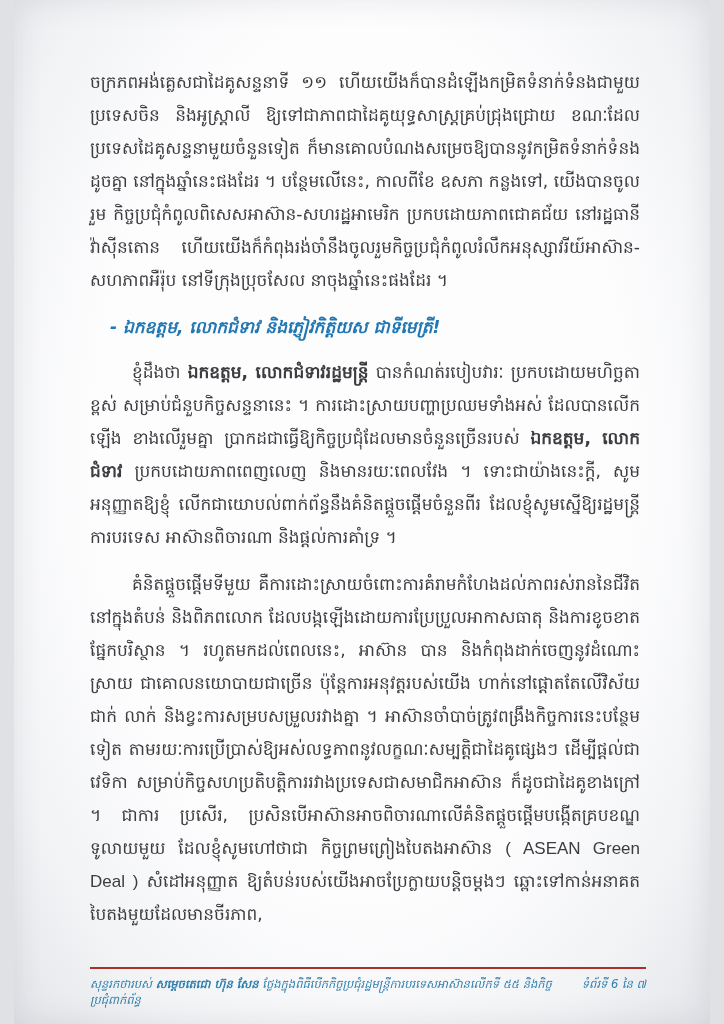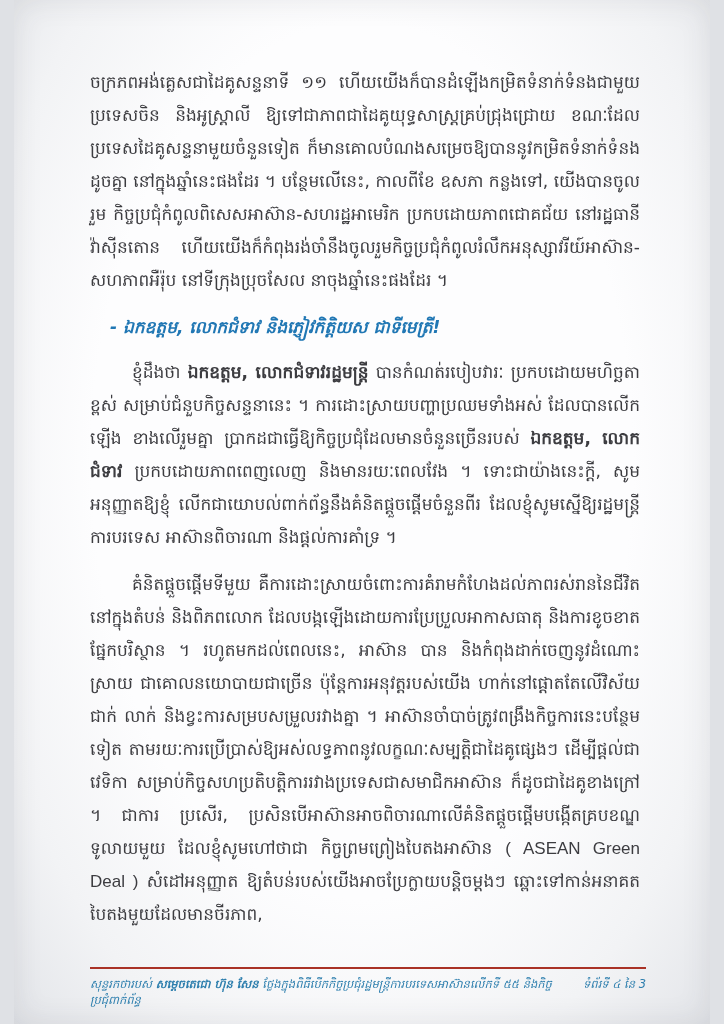--- a/index.html
+++ b/index.html
@@ -75,17 +75,17 @@
       <p class="paragraph"><span>ចក្រភពអង់គ្លេសជាដៃគូសន្ទនាទី ១១ ហើយយើងក៏បានដំឡើងកម្រិតទំនាក់ទំនងជាមួយ ប្រទេសចិន និងអូស្ត្រាលី ឱ្យទៅជាភាពជាដៃគូយុទ្ធសាស្ត្រគ្រប់ជ្រុងជ្រោយ ខណៈដែល ប្រទេសដៃគូសន្ទនាមួយចំនួនទៀត ក៏មានគោលបំណងសម្រេចឱ្យបាននូវកម្រិតទំនាក់ទំនង ដូចគ្នា នៅក្នុងឆ្នាំនេះផងដែរ ។ បន្ថែមលើនេះ, កាលពីខែ ឧសភា កន្លងទៅ, យើងបានចូលរួម កិច្ចប្រជុំកំពូលពិសេសអាស៊ាន-សហរដ្ឋអាមេរិក ប្រកបដោយភាពជោគជ័យ នៅរដ្ឋធានី វ៉ាស៊ីនតោន ហើយយើងក៏កំពុងរង់ចាំនឹងចូលរួមកិច្ចប្រជុំកំពូលរំលឹកអនុស្សាវរីយ៍អាស៊ាន-សហភាពអឺរ៉ុប នៅទីក្រុងប្រុចសែល នាចុងឆ្នាំនេះផងដែរ ។</span></p>
       <p class="heading" style="color: rgb(32, 119, 180);"><span class="bold">-  ឯកឧត្តម, លោកជំទាវ និងភ្ញៀវកិត្តិយស ជាទីមេត្រី!</span></p>
       <p class="paragraph indented"><span>ខ្ញុំដឹងថា </span><span class="bold">ឯកឧត្តម, លោកជំទាវរដ្ឋមន្ត្រី</span><span> បានកំណត់របៀបវារៈ ប្រកបដោយមហិច្ឆតាខ្ពស់ សម្រាប់ជំនួបកិច្ចសន្ទនានេះ ។ ការដោះស្រាយបញ្ហាប្រឈមទាំងអស់ ដែលបានលើកឡើង ខាងលើរួមគ្នា ប្រាកដជាធ្វើឱ្យកិច្ចប្រជុំដែលមានចំនួនច្រើនរបស់ </span><span class="bold">ឯកឧត្តម, លោកជំទាវ</span><span> ប្រកបដោយភាពពេញលេញ និងមានរយៈពេលវែង ។ ទោះជាយ៉ាងនេះក្តី, សូមអនុញ្ញាតឱ្យខ្ញុំ លើកជាយោបល់ពាក់ព័ន្ធនឹងគំនិតផ្តួចផ្តើមចំនួនពីរ ដែលខ្ញុំសូមស្នើឱ្យរដ្ឋមន្ត្រីការបរទេស អាស៊ានពិចារណា និងផ្តល់ការគាំទ្រ ។</span></p>
       <p class="paragraph indented"><span>គំនិតផ្តួចផ្តើមទីមួយ គឺការដោះស្រាយចំពោះការគំរាមកំហែងដល់ភាពរស់រាននៃជីវិត នៅក្នុងតំបន់ និងពិភពលោក ដែលបង្កឡើងដោយការប្រែប្រួលអាកាសធាតុ និងការខូចខាត ផ្នែកបរិស្ថាន ។ រហូតមកដល់ពេលនេះ, អាស៊ាន បាន និងកំពុងដាក់ចេញនូវដំណោះស្រាយ ជាគោលនយោបាយជាច្រើន ប៉ុន្តែការអនុវត្តរបស់យើង ហាក់នៅផ្តោតតែលើវិស័យជាក់ លាក់ និងខ្វះការសម្របសម្រួលរវាងគ្នា ។ អាស៊ានចាំបាច់ត្រូវពង្រឹងកិច្ចការនេះបន្ថែមទៀត តាមរយៈការប្រើប្រាស់ឱ្យអស់លទ្ធភាពនូវលក្ខណៈសម្បត្តិជាដៃគូផ្សេងៗ ដើម្បីផ្តល់ជាវេទិកា សម្រាប់កិច្ចសហប្រតិបត្តិការរវាងប្រទេសជាសមាជិកអាស៊ាន ក៏ដូចជាដៃគូខាងក្រៅ ។ ជាការ ប្រសើរ, ប្រសិនបើអាស៊ានអាចពិចារណាលើគំនិតផ្តួចផ្តើមបង្កើតគ្របខណ្ឌទូលាយមួយ ដែលខ្ញុំសូមហៅថាជា កិច្ចព្រមព្រៀងបៃតងអាស៊ាន </span><span class="latin">( ASEAN Green Deal )</span><span> សំដៅអនុញ្ញាត ឱ្យតំបន់របស់យើងអាចប្រែក្លាយបន្តិចម្តងៗ ឆ្ពោះទៅកាន់អនាគតបៃតងមួយដែលមានចីរភាព,</span></p>
     </div>
 
   <div class="page-footer">
     <hr class="footer-rule">
     <div class="footer-row">
       <span class="footer-left" id="footer-left"><span>សុន្ទរកថារបស់ </span><span class="bold">សម្តេចតេជោ ហ៊ុន សែន</span><span> ថ្លែងក្នុងពិធីបើកកិច្ចប្រជុំរដ្ឋមន្ត្រីការបរទេសអាស៊ានលើកទី ៥៥ និងកិច្ចប្រជុំពាក់ព័ន្ធ</span></span>
-      <span class="footer-right">ទំព័រទី ៤ នៃ 3</span>
+      <span class="footer-right">ទំព័រទី 6 នៃ ៧</span>
     </div>
   </div>
 
 </div>
 
 </body></html>

